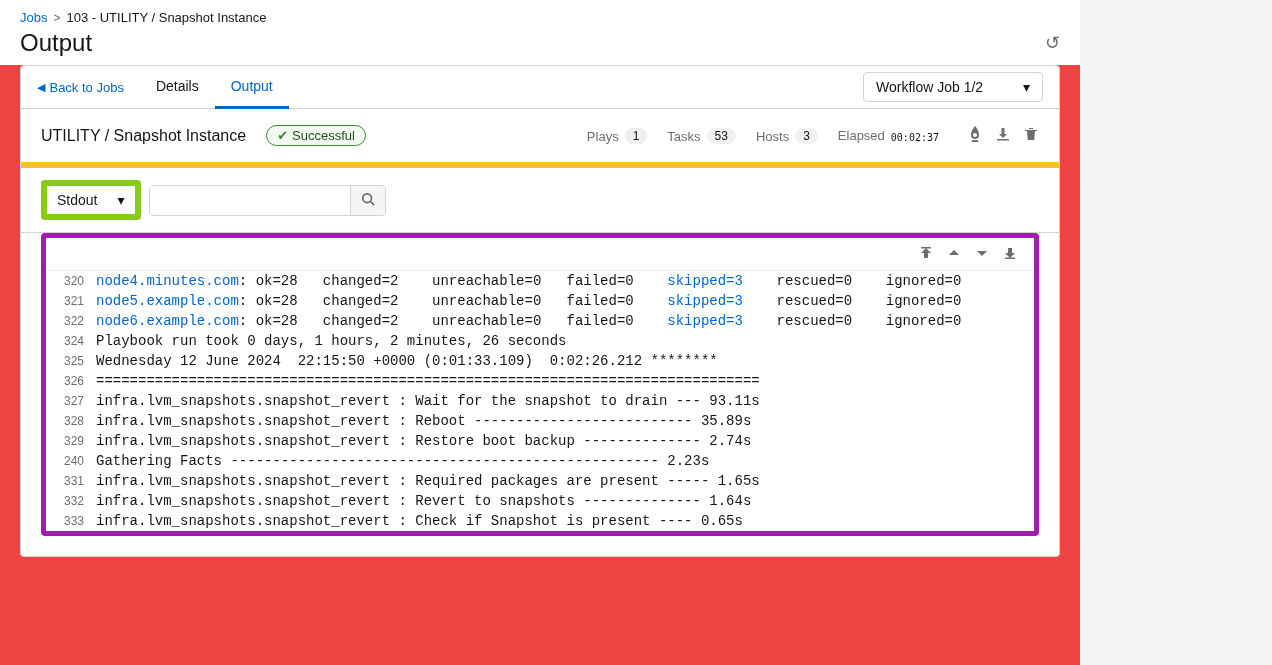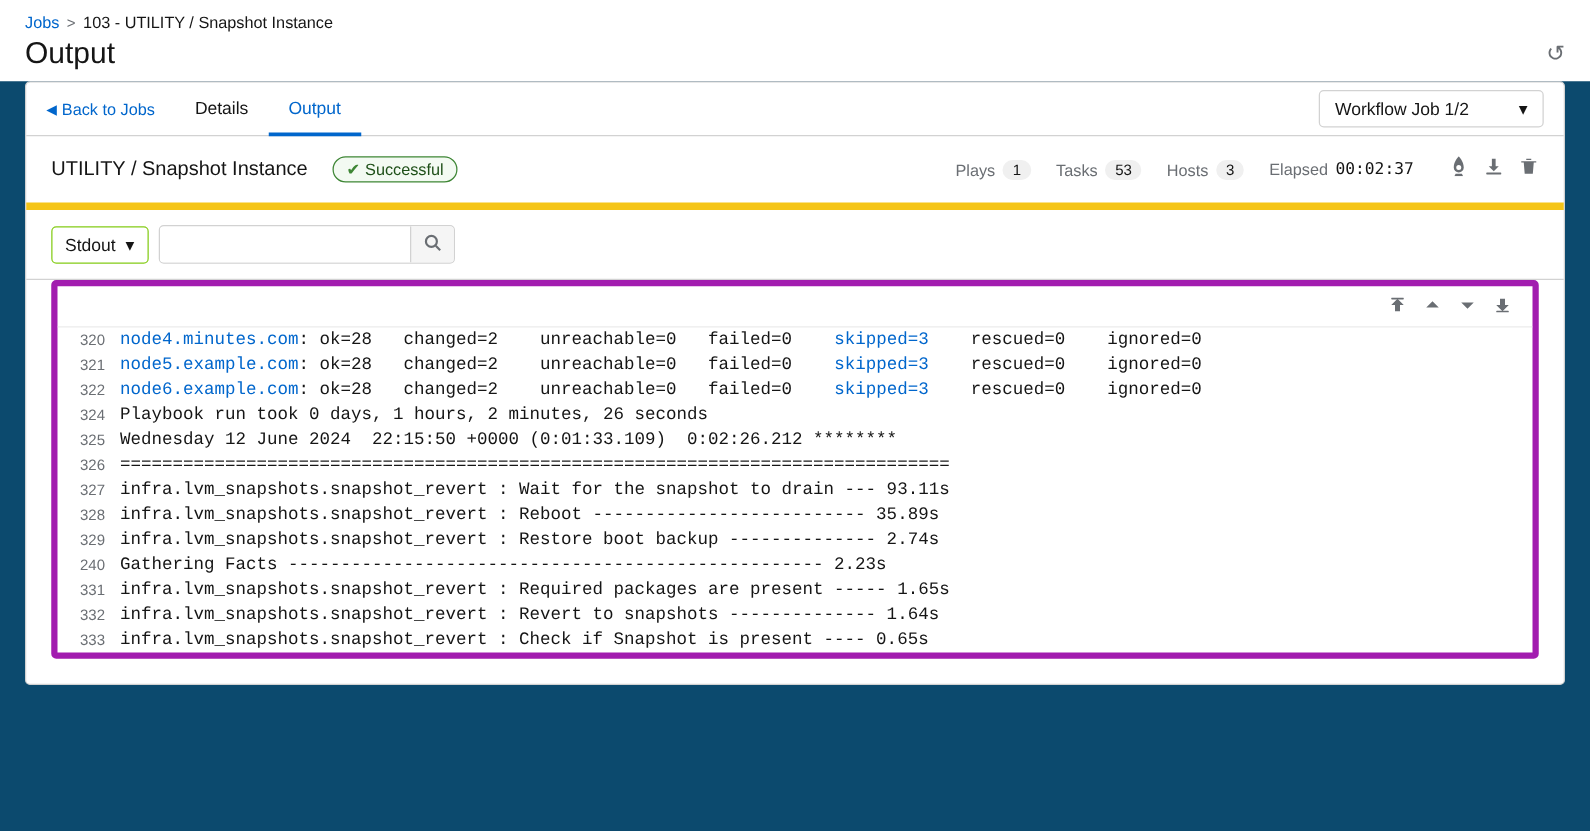--- a/index.html
+++ b/index.html
@@ -1,18 +1,18 @@
 <!DOCTYPE html>
 <html><head>
   <meta charset="utf-8">
   <style>
     * { box-sizing: border-box; margin: 0; padding: 0; }
     body { font-family: 'RedHatDisplay', Arial, sans-serif; background: #f5f5f5; color: #151515; font-size: 14px; }
 
-    .page-wrapper { background: #0c4a6e; min-height: 665px; width: 1272px; }
+    .page-wrapper { background: #ef4444; min-height: 665px; width: 1080px; }
 
     
     .top-header { padding: 10px 20px 0 20px; background: #fff; }
     .breadcrumb { display: flex; align-items: center; gap: 6px; font-size: 13px; margin-bottom: 4px; }
     .breadcrumb a { color: #0066cc; text-decoration: none; }
     .breadcrumb-sep { color: #6a6e73; font-size: 12px; }
     .breadcrumb-current { color: #151515; }
     .page-title-row { display: flex; align-items: center; justify-content: space-between; padding-bottom: 8px; }
     .page-title { font-size: 24px; font-weight: 400; }
     .history-icon { color: #6a6e73; cursor: pointer; font-size: 18px; }
@@ -31,30 +31,30 @@
 
     
     .job-info-row { display: flex; align-items: center; padding: 16px 20px; gap: 12px; }
     .job-name { font-size: 16px; font-weight: 500; margin-right: 8px; }
     .badge-success { display: flex; align-items: center; gap: 4px; background: #f3faf2; border: 1px solid #3e8635; border-radius: 12px; padding: 2px 10px; font-size: 13px; color: #1e4f18; }
     .badge-check { color: #3e8635; }
     .stats-group { display: flex; align-items: center; gap: 20px; margin-left: auto; }
     .stat-item { display: flex; align-items: flex-end; gap: 6px; font-size: 13px; }
     .stat-label { color: #6a6e73; }
     .stat-value { background: #f0f0f0; border-radius: 10px; padding: 1px 8px; font-size: 12px; font-weight: 500; }
-    .elapsed-value { font-family: monospace; font-size: 13px; font-weight: 500; }
+    .elapsed-value { font-family: monospace; font-size: 10px; font-weight: 500; }
     .action-icons { display: flex; align-items: center; gap: 12px; margin-left: 16px; }
     .action-icon { color: #6a6e73; cursor: pointer; font-size: 16px; }
 
     
     .progress-bar-container { height: 6px; background: #f5c518; margin: 0; }
 
     
     .output-toolbar { display: flex; align-items: center; gap: 8px; padding: 12px 20px; border-bottom: 1px solid #d2d2d2; }
-    .stdout-select { display: flex; align-items: center; gap: 8px; border: 1px solid #84cc16; border-radius: 4px; padding: 6px 10px; cursor: pointer; font-size: 14px; background: #fff; }
+    .stdout-select { display: flex; align-items: center; gap: 20px; border: 6px solid #84cc16; border-radius: 4px; padding: 6px 10px; cursor: pointer; font-size: 14px; background: #fff; }
     .search-box { display: flex; align-items: center; border: 1px solid #d2d2d2; border-radius: 4px; overflow: hidden; }
     .search-input { border: none; outline: none; padding: 6px 10px; font-size: 14px; width: 200px; }
     .search-btn { background: #f5f5f5; border: none; border-left: 1px solid #d2d2d2; padding: 6px 10px; cursor: pointer; color: #6a6e73; }
 
     
     .scroll-controls { display: flex; align-items: center; justify-content: flex-end; gap: 4px; padding: 6px 12px; border-bottom: 1px solid #ececec; }
     .scroll-btn { background: none; border: none; cursor: pointer; color: #6a6e73; font-size: 14px; padding: 2px 6px; }
     .output-line { display: flex; min-height: 20px; line-height: 20px; }
     .line-num { min-width: 50px; text-align: right; padding-right: 12px; color: #6a6e73; user-select: none; padding-left: 8px; font-size: 12px; }
 

